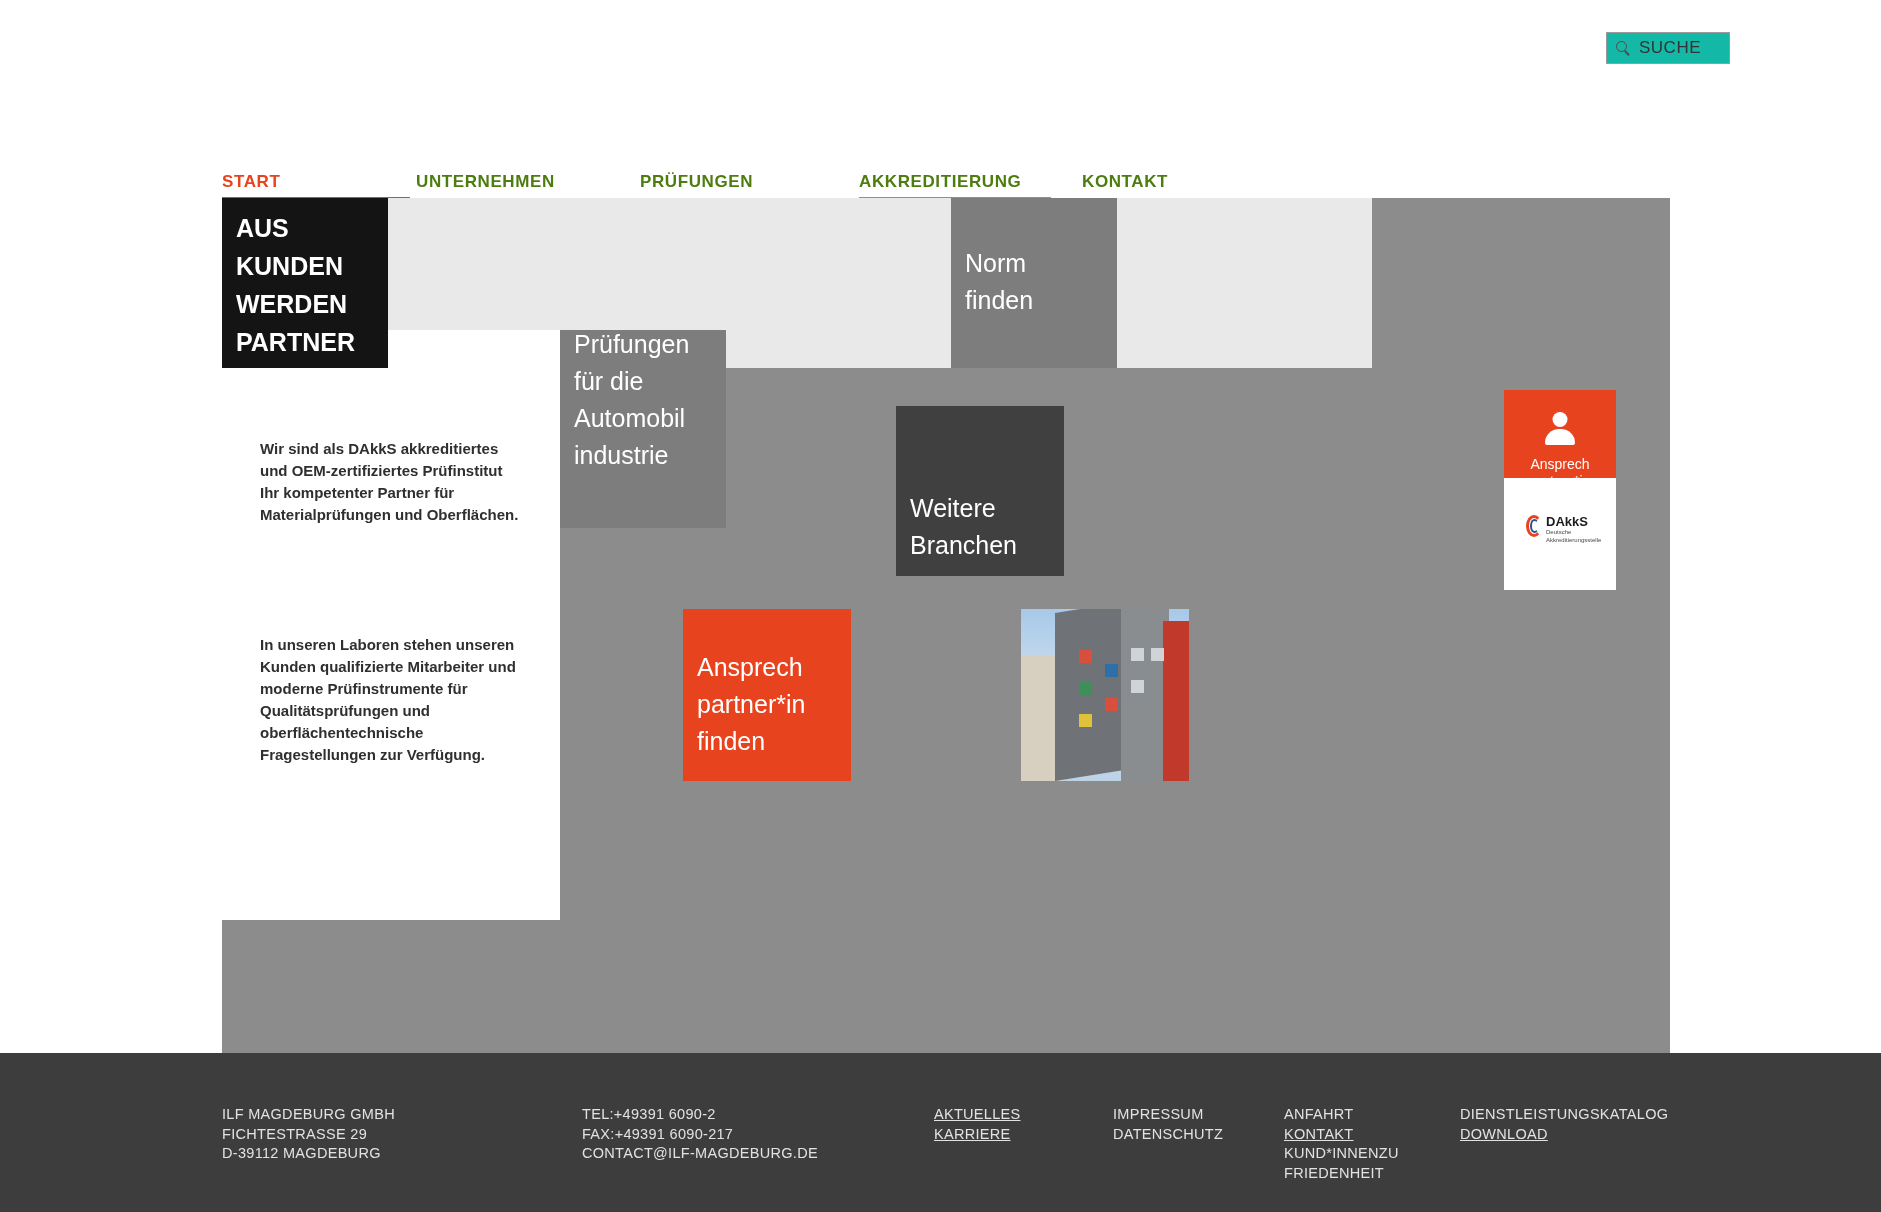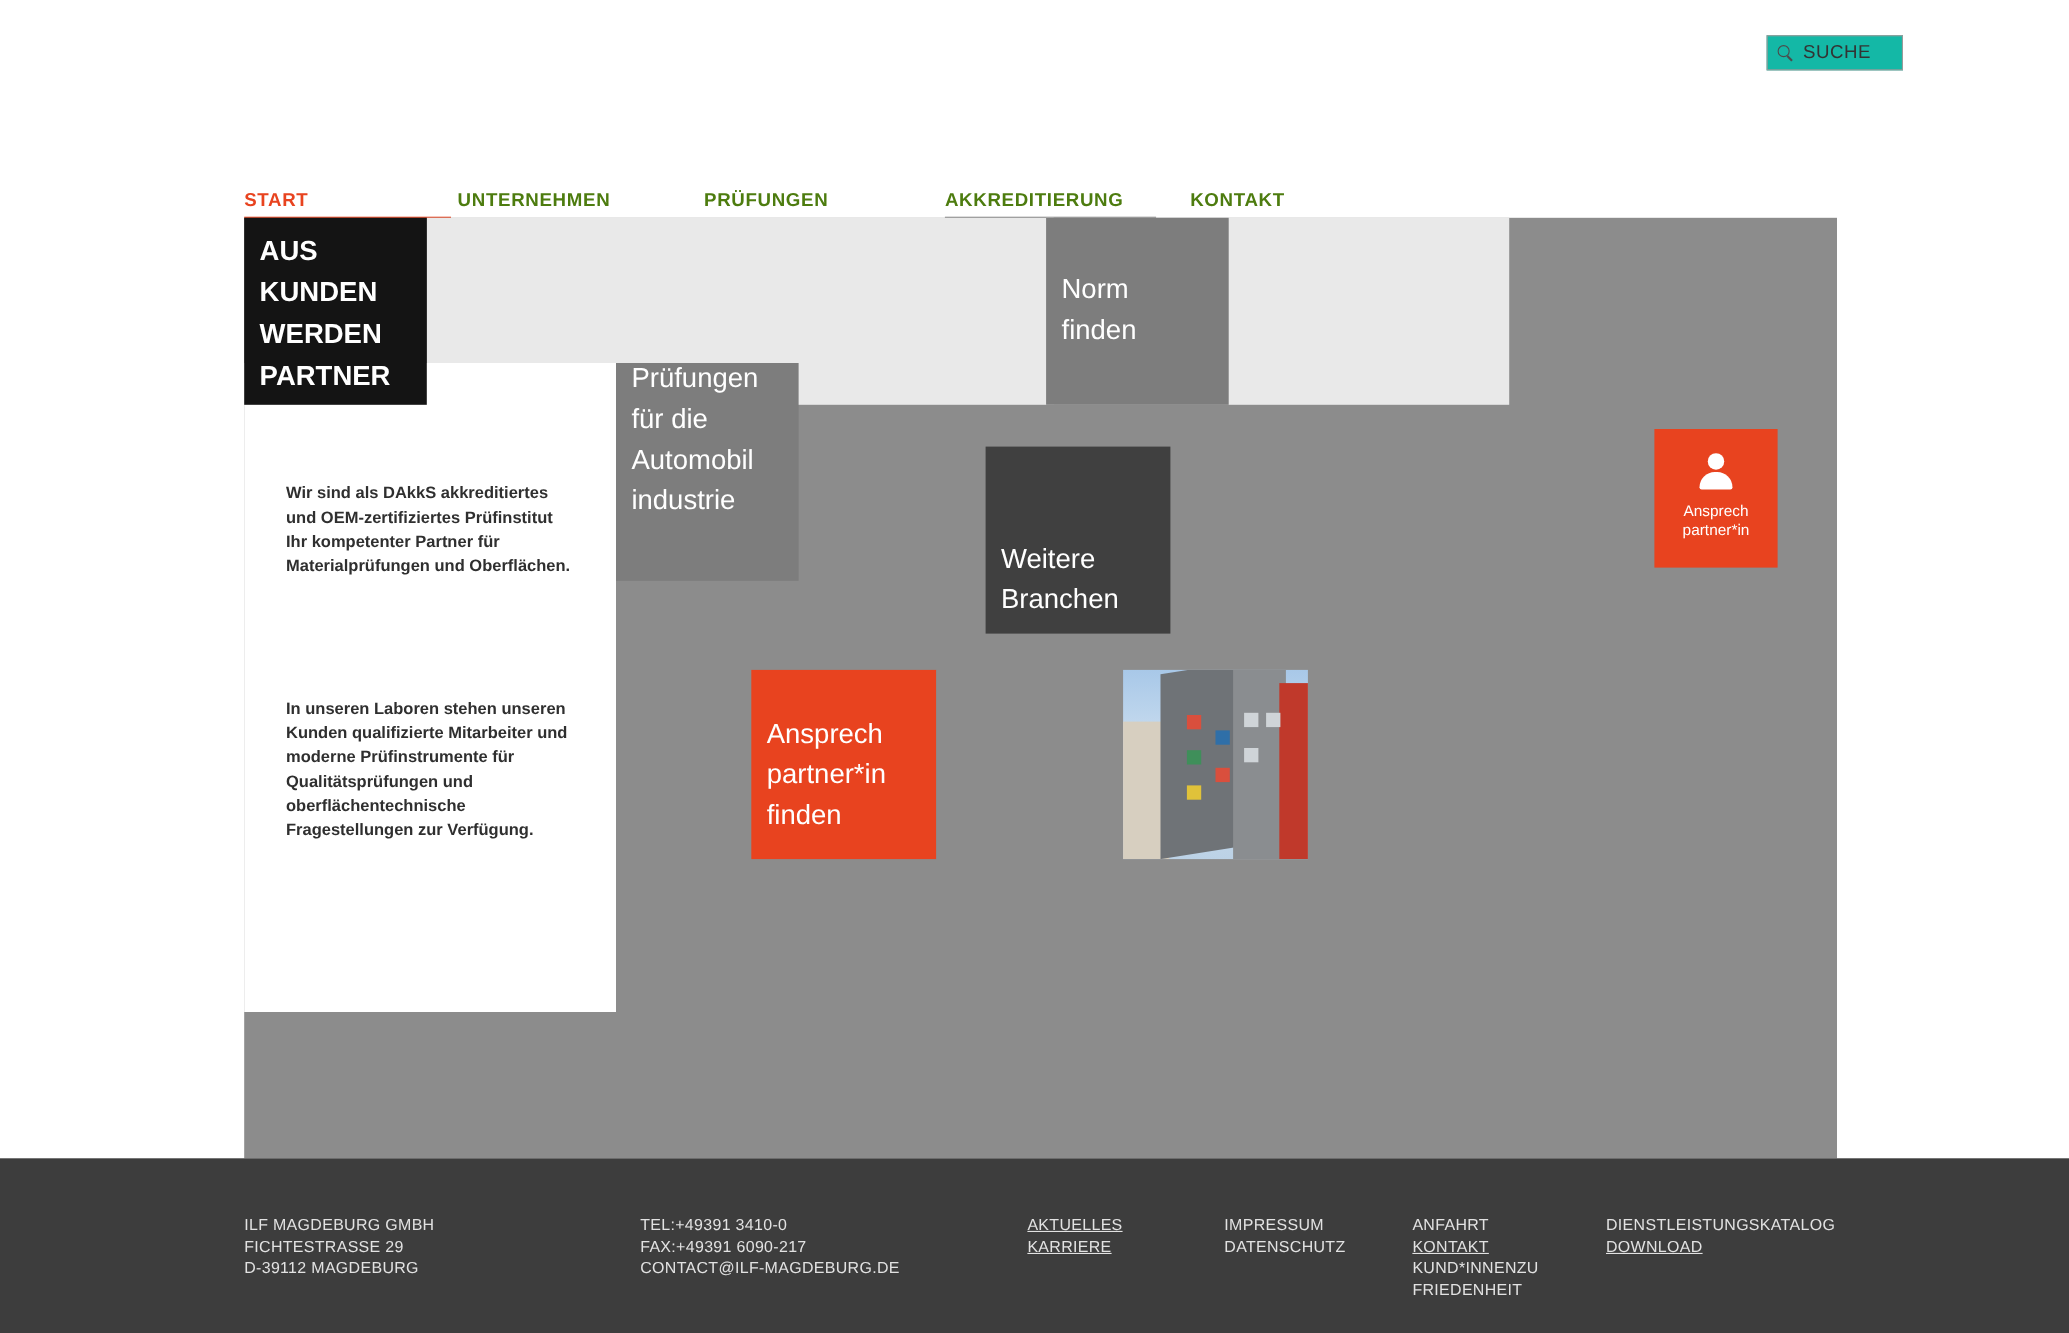--- a/index.html
+++ b/index.html
@@ -344,36 +344,47 @@
       <div class="person-icon">
         <div class="head"></div>
         <div class="body"></div>
       </div>
       <div class="person-label">
         <span>Ansprech</span>
         <span>partner*in</span>
       </div>
     </div>
 
+    <div class="dakks-card" style="left:1282px;top:280px;width:112px;height:112px;">
+      <div class="dakks-logo">
+        <span class="dakks-arc"></span>
+        <span class="dakks-arc inner"></span>
+        <span class="dakks-name">DAkkS</span>
+        <span class="dakks-sub">
+          <span>Deutsche</span>
+          <span>Akkreditierungsstelle</span>
+        </span>
+      </div>
+    </div>
 
     <div class="body-copy" style="left:38px;top:436px;">In unseren Laboren stehen unseren Kunden qualifizierte Mitarbeiter und moderne Prüfinstrumente für Qualitätsprüfungen und oberflächentechnische Fragestellungen zur Verfügung.</div>
     <div class="body-copy" style="left:38px;top:240px;">Wir sind als DAkkS akkreditiertes und OEM-zertifiziertes Prüfinstitut Ihr kompetenter Partner für Materialprüfungen und Oberflächen.</div>
 
   </div>
 
   <div class="footer">
 
     <div class="footer-col" style="left:222px;">
       <span>ILF MAGDEBURG GMBH</span>
       <span>FICHTESTRASSE 29</span>
       <span>D-39112 MAGDEBURG</span>
     </div>
 
     <div class="footer-col" style="left:582px;">
-      <span>TEL:+49391 3410-0</span>
+      <span>TEL:+49391 6090-2</span>
       <span>FAX:+49391 6090-217</span>
       <span>CONTACT@ILF-MAGDEBURG.DE</span>
     </div>
 
     <div class="footer-col" style="left:934px;">
       <a href="#">AKTUELLES</a>
       <a href="#">KARRIERE</a>
     </div>
 
     <div class="footer-col" style="left:1113px;">

